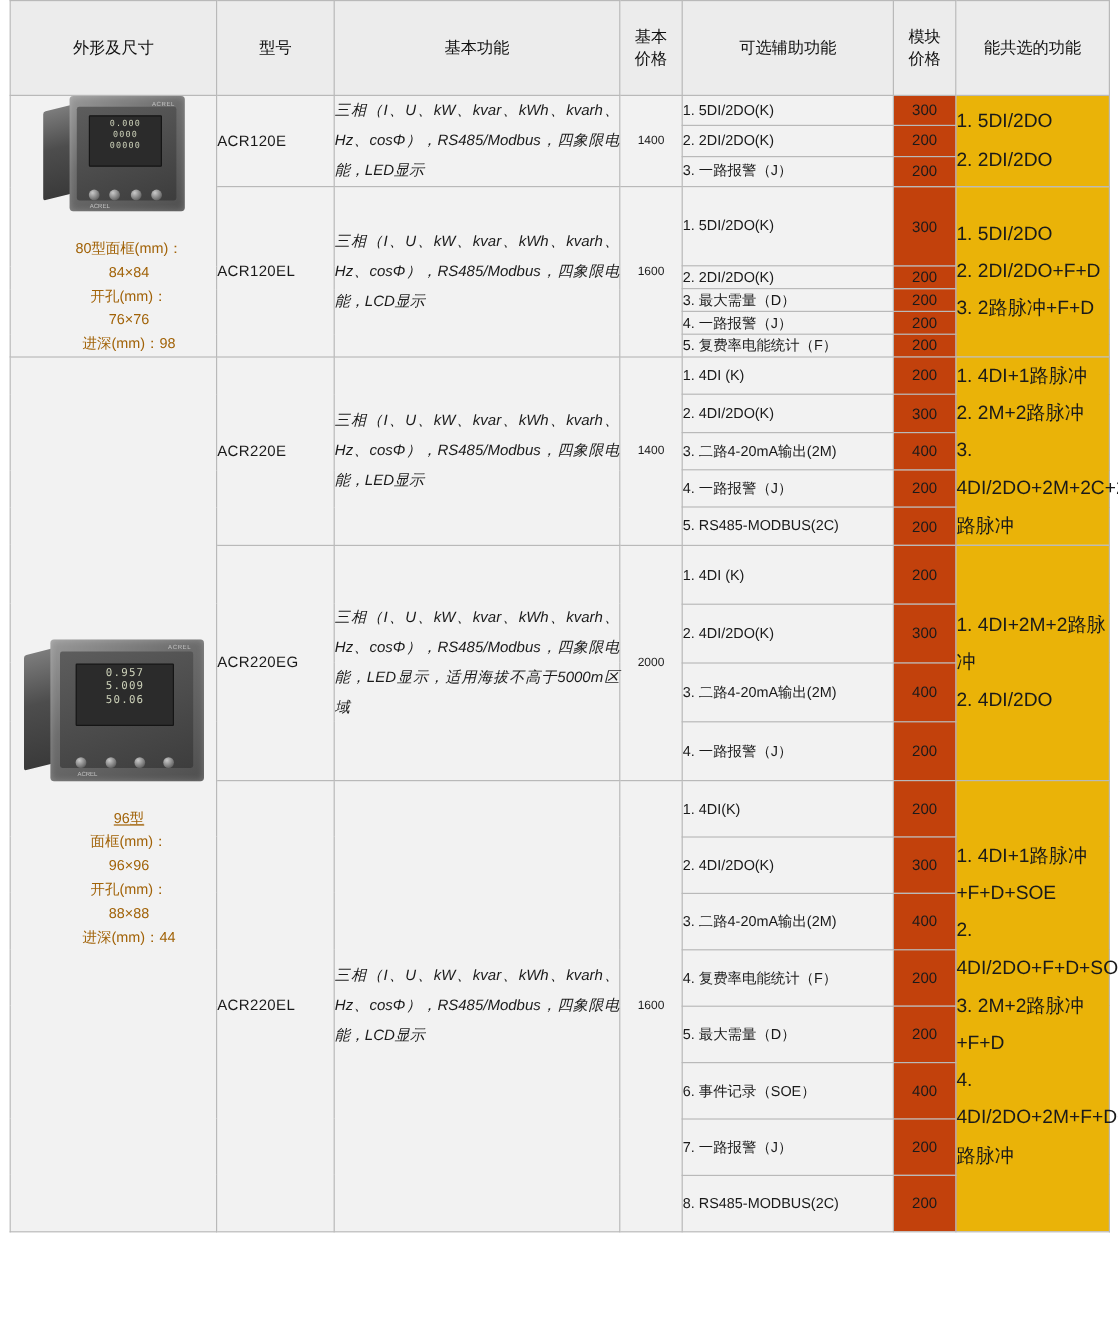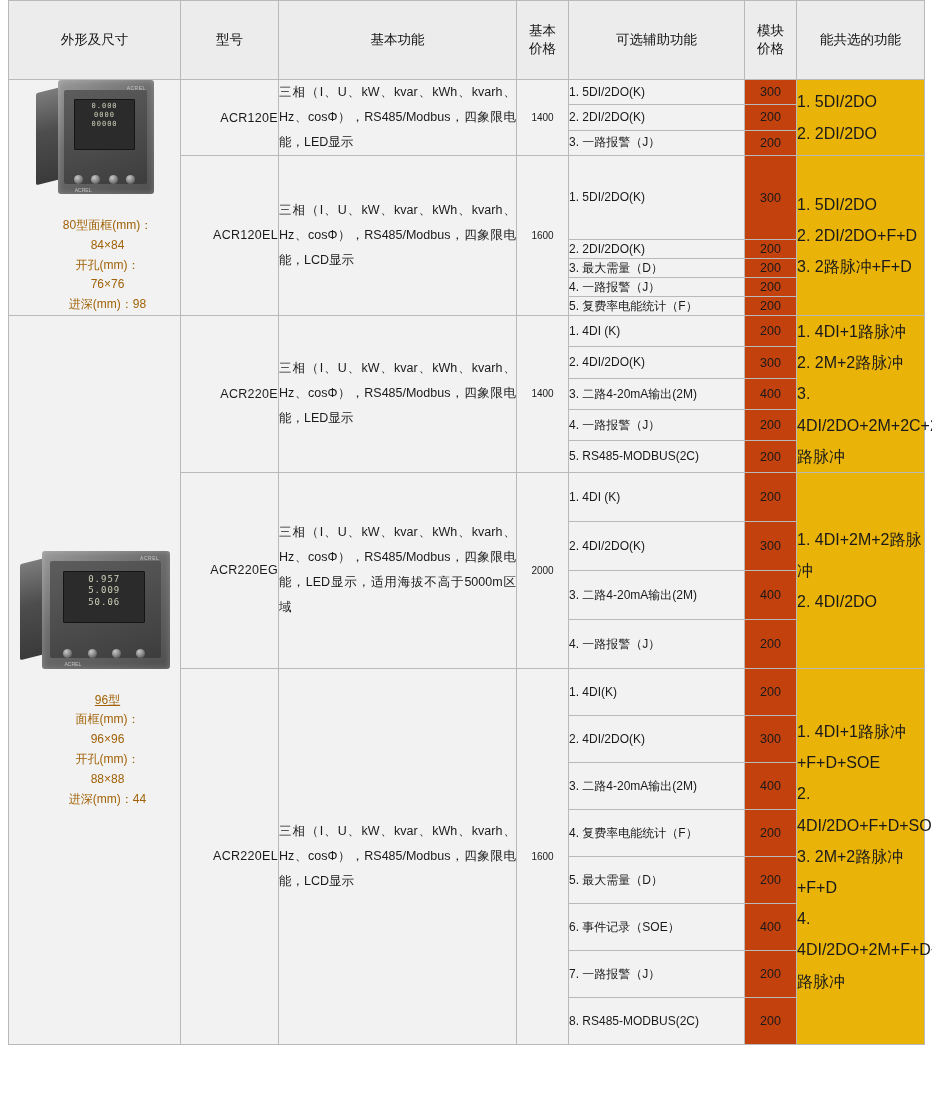--- a/index.html
+++ b/index.html
@@ -60,31 +60,32 @@
   .col-combo { width: 128px; }
 
   td.cell-img {
     background: #f2f2f2;
     text-align: center;
     padding: 8px 10px 10px 10px;
     vertical-align: middle;
   }
   td.cell-model {
     background: #f2f2f2;
-    text-align: right;
+    text-align: left;
     font-size: 12.5px;
     letter-spacing: 0.3px;
   }
   td.cell-basic {
     background: #f2f2f2;
     padding: 8px 12px;
     font-size: 12.5px;
     line-height: 2.0;
     text-align: justify;
     text-align-last: left;
+    font-style: italic;
   }
   td.cell-price {
     background: #f2f2f2;
     text-align: center;
     font-size: 10px;
   }
   td.cell-aux {
     background: #f2f2f2;
     padding: 6px 8px;
     font-size: 12px;
@@ -112,21 +113,21 @@
     padding-left: 26px;
     color: #a16207;
   }
   .dev-caption .u { text-decoration: underline; }
 
   
   .meter {
     margin: 0 auto;
     position: relative;
   }
-  .meter-80 { width: 118px; height: 114px; }
+  .meter-80 { width: 118px; height: 96px; }
   .meter-96 { width: 150px; height: 118px; }
 
   .meter .side {
     position: absolute;
     left: 0; top: 10px;
     width: 26px; height: calc(100% - 22px);
     background: linear-gradient(180deg,#7c7c7c,#4d4d4d 45%,#3a3a3a);
     transform: skewY(-14deg);
     border-radius: 2px;
   }

